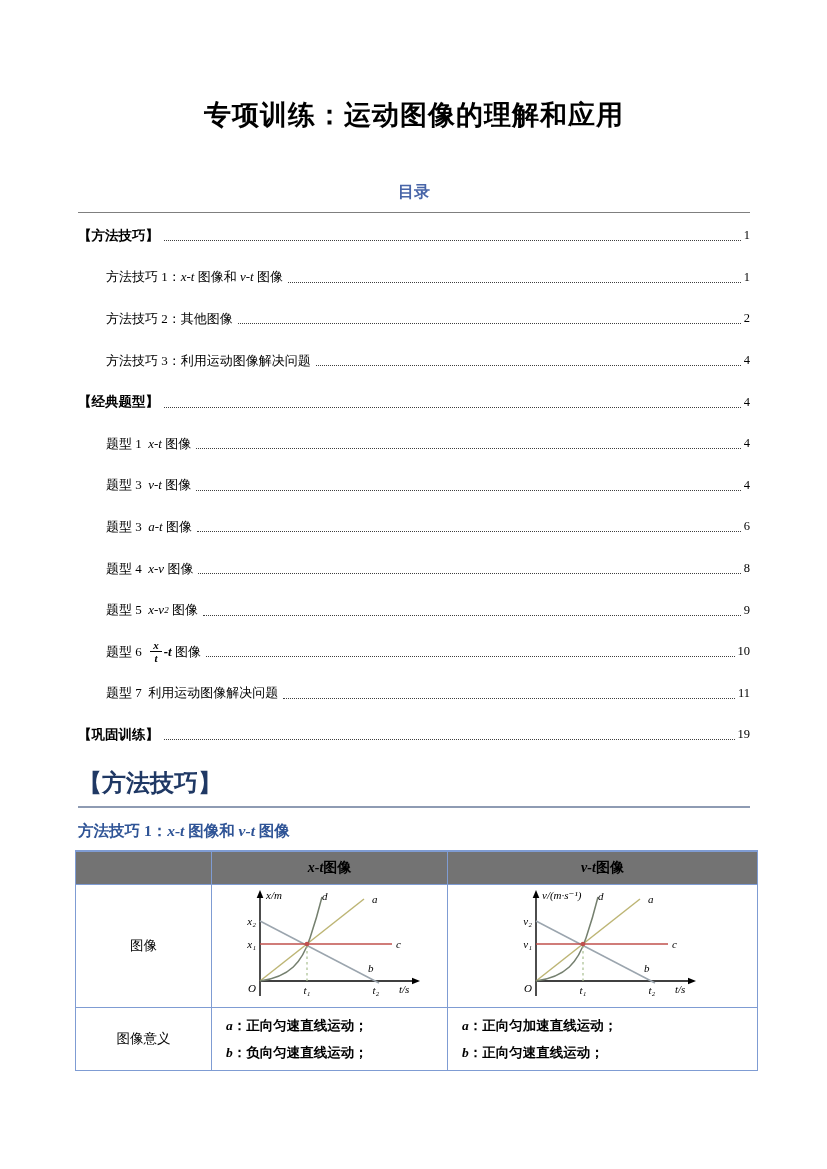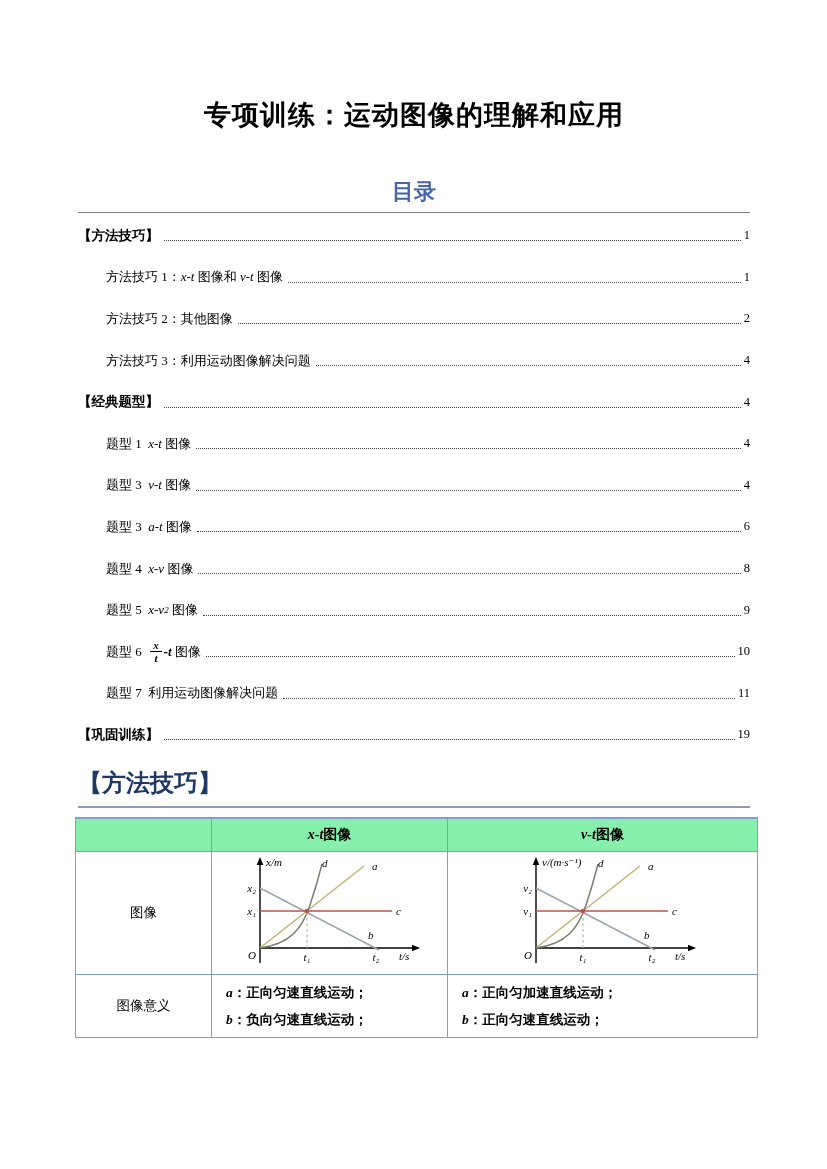--- a/index.html
+++ b/index.html
@@ -2,21 +2,21 @@
 <html><head>
 <meta charset="utf-8">
 <style>
   html,body{margin:0;padding:0;background:#ffffff;}
   .page{position:relative;width:827px;height:1169px;background:#fff;overflow:hidden;
         font-family:"Liberation Serif","DejaVu Serif",serif;color:#000;}
   .content{position:absolute;left:78px;top:0;width:672px;}
 
   .doc-title{margin-top:97px;text-align:center;font-size:27px;line-height:36px;
              font-weight:bold;letter-spacing:1px;}
-  .toc-title{margin-top:46px;text-align:center;font-size:22px;line-height:26px;
+  .toc-title{margin-top:46px;text-align:center;font-size:16px;line-height:26px;
              font-weight:bold;color:#4865A8;}
   .toc-rule{margin-top:7px;border-top:1px solid #7f7f7f;height:0;}
 
   .toc{margin-top:2px;}
   .toc-row{display:flex;align-items:center;height:41.6px;font-size:13px;white-space:pre;}
   .toc-row.lvl1{font-weight:bold;font-size:13.5px;}
   .toc-row.lvl2{padding-left:28px;}
   .it{font-style:italic;}
   .b{font-weight:bold;}
   .leader{flex:1;border-bottom:1.6px dotted #3f3f3f;transform:translateY(5px);
@@ -32,21 +32,21 @@
   .frac .den{padding:0 3px;}
 
   .sec-heading{margin:12px 0 0 0;font-size:24px;line-height:30px;font-weight:bold;
                color:#1F3864;padding-bottom:8px;border-bottom:2px solid #8e9bb3;}
   .sub-heading{margin:13px 0 0 0;font-size:15.5px;line-height:20px;font-weight:bold;
                color:#2F5496;}
 
   table.method{margin-top:9px;margin-left:-3px;border-collapse:collapse;width:675px;
                table-layout:fixed;}
   table.method td{border:1.5px solid #7F9CD3;}
-  table.method tr.head td{background:#86efac;height:30px;text-align:center;
+  table.method tr.head td{background:#737373;height:30px;text-align:center;
                           font-weight:bold;font-size:14px;border-top:2.5px solid #7F9CD3;}
   td.c1{width:133px;text-align:center;font-size:13.5px;}
   td.c2{width:233px;}
   td.c3{width:307px;}
   tr.graphs td{height:113px;text-align:center;vertical-align:middle;}
   tr.meaning td{height:60px;}
   tr.meaning td.txt{text-align:left;padding-left:14px;font-size:13.5px;vertical-align:middle;font-weight:bold;}
   tr.meaning .line{line-height:27px;}
 
   svg text{font-family:"Liberation Serif","DejaVu Serif",serif;font-size:11px;}
@@ -140,20 +140,21 @@
       <div class="toc-row lvl1">
         <span class="lbl">【巩固训练】</span>
         <span class="leader"></span>
         <span class="pg">19</span>
       </div>
 
     </nav>
 
     <h2 class="sec-heading">【方法技巧】</h2>
 
+    <h3 class="sub-heading"><span>方法技巧 1：</span><span class="it">x-t</span><span> 图像和 </span><span class="it">v-t</span><span> 图像</span></h3>
 
     <table class="method">
       <tbody>
           <tr class="head">
         <td class="c1"></td>
         <td class="c2"><span class="it">x-t</span><span>图像</span></td>
         <td class="c3"><span class="it">v-t</span><span>图像</span></td>
       </tr>
 
       <tr class="graphs">

